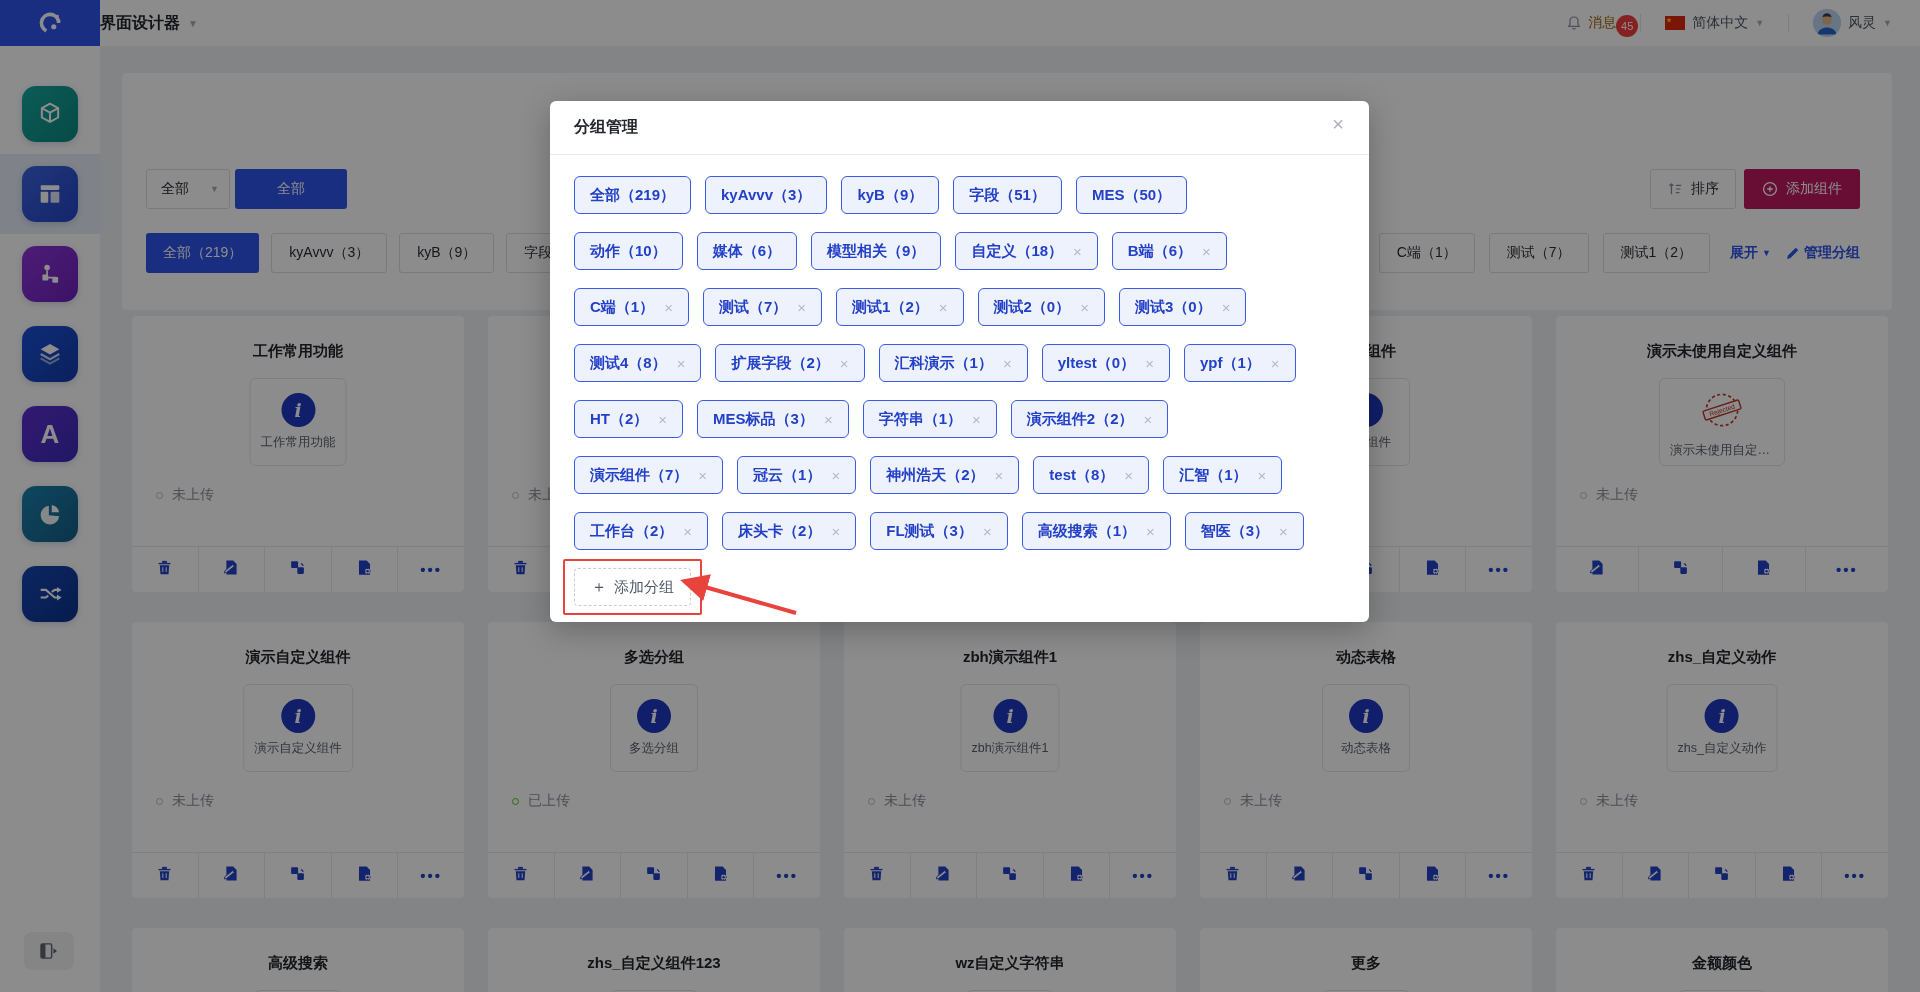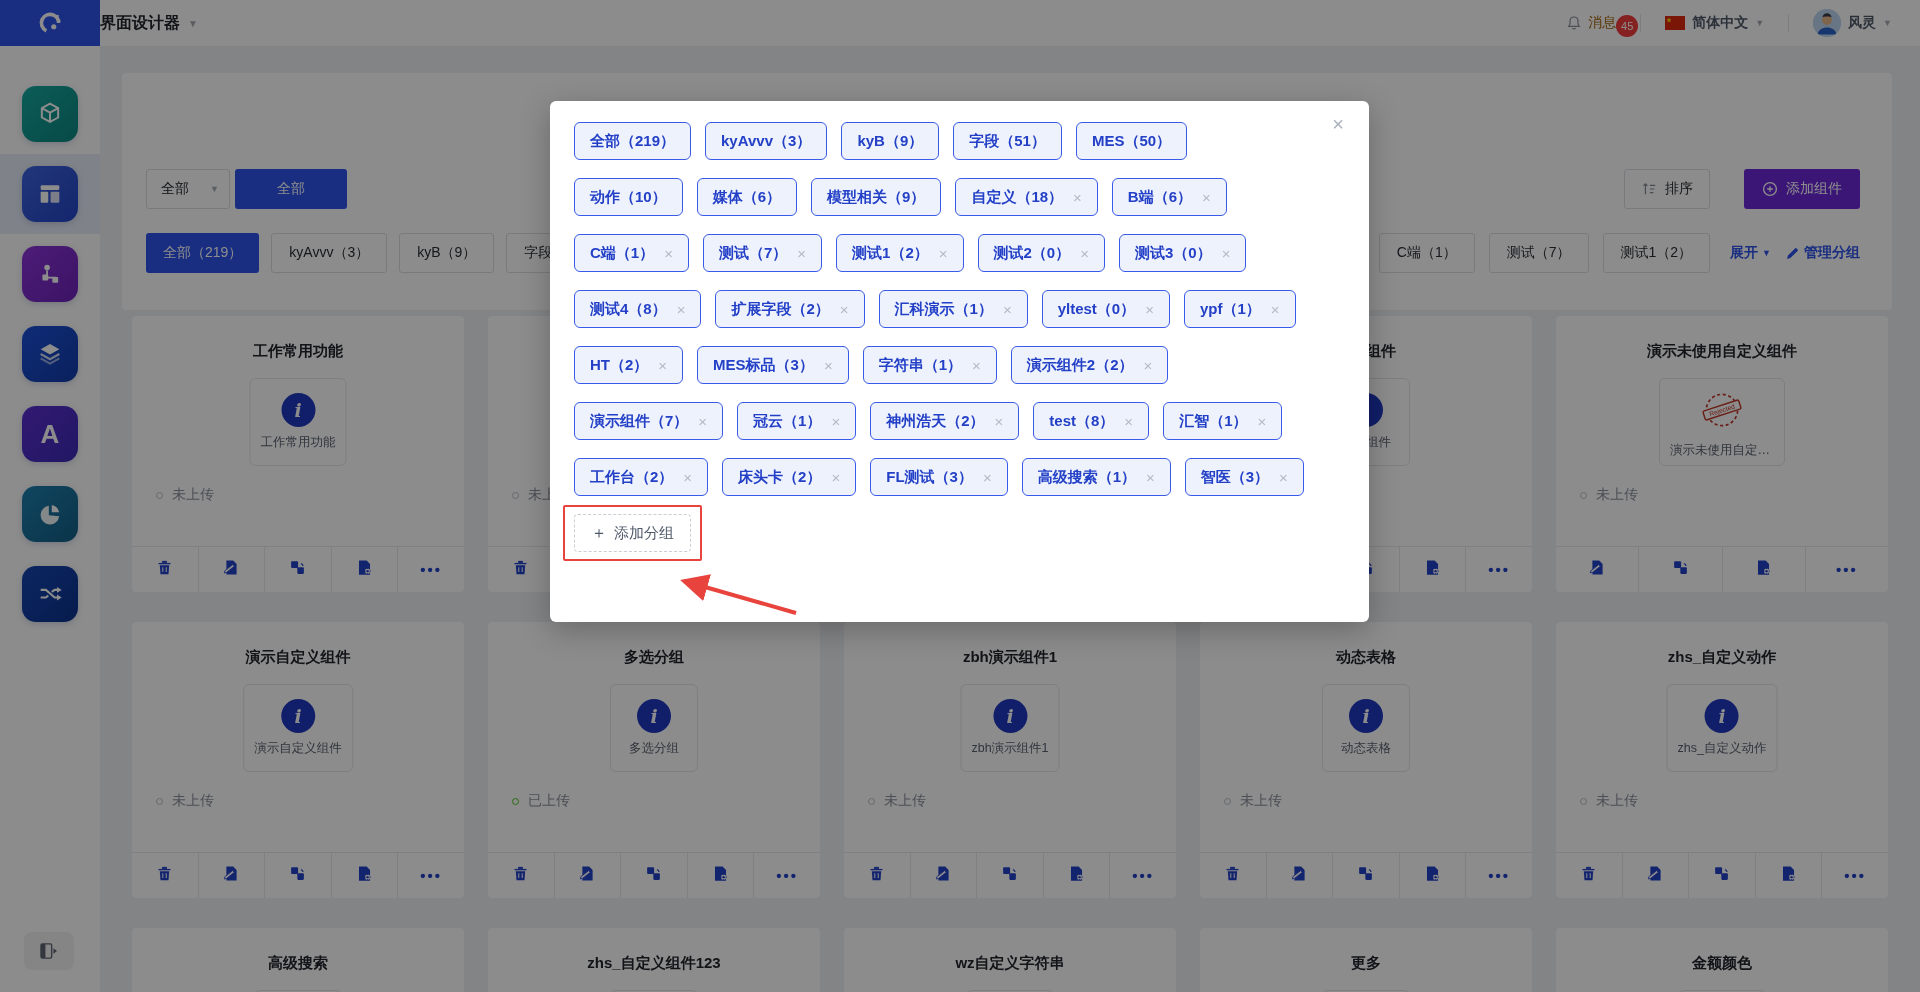--- a/index.html
+++ b/index.html
@@ -11,21 +11,21 @@
             display:flex; align-items:center; z-index:10; }
   .logo-box { width:100px; height:46px; display:flex; align-items:center; justify-content:center; }
   .app-title { font-size:16px; font-weight:700; color:#23262d; }
   .title-caret { margin-left:8px; font-size:10px; color:#a6abb5; }
   .topbar-right { margin-left:auto; display:flex; align-items:center; padding-right:28px; gap:14px; }
   .msg-wrap { position:relative; display:flex; align-items:center; gap:6px; }
   .msg-label { font-size:14px; color:#a16207; }
   .badge { position:absolute; top:-11px; right:-22px; min-width:22px; height:22px; border-radius:11px;
            color:#fff; font-size:11px; display:flex; align-items:center; justify-content:center; padding:0 4px;margin-top:12px; }
   .v-div { width:1px; height:18px; background:#e5e6eb; margin:0 10px; }
-  .lang-wrap,.user-wrap { display:flex; align-items:center; gap:7px; font-size:14px; color:#4e5969;font-weight:bold; }
+  .lang-wrap,.user-wrap { display:flex; align-items:center; gap:7px; font-size:14px; color:#4e5969; }
   .caret { font-size:9px; color:#a6abb5; }
   .avatar { width:28px; height:28px; border-radius:50%; overflow:hidden; background:#bcd6f2;
             display:flex; align-items:flex-end; justify-content:center; }
 
   
   .sidebar { position:absolute; left:0; top:46px; width:100px; bottom:0; background:#fff; z-index:9; }
   .side-list { padding-top:28px; }
   .side-item { width:100px; height:80px; display:flex; align-items:center; justify-content:center; }
   .side-item.selected { background:#e7edf8; }
   .tile { width:56px; height:56px; border-radius:14px; display:flex; align-items:center; justify-content:center;
@@ -39,21 +39,21 @@
   .filter-row { position:absolute; left:24px; right:32px; top:96px; height:40px; }
   .f-left { position:absolute; left:0; top:0; display:flex; gap:5px; }
   .f-select { width:84px; height:40px; border:1px solid #dcdfe5; border-radius:3px; display:flex;
               align-items:center; justify-content:space-between; padding:0 10px 0 14px; font-size:14px; background:#fff; }
   .f-search { width:194px; height:40px; border:1px solid #dcdfe5; border-radius:3px; display:flex;
               align-items:center; gap:6px; padding:0 10px; background:#fff; }
   .f-search input { border:none; outline:none; font-size:14px; width:150px; color:#333;
                     font-family:"Liberation Sans","DejaVu Sans",sans-serif; }
   .f-search input::placeholder { color:#b9bec8; }
   .scope-btn { width:112px; height:40px; border:none; border-radius:3px; color:#fff; font-size:14px; }
-  .f-right { position:absolute; right:0; top:0; display:flex; gap:34px; }
+  .f-right { position:absolute; right:0; top:0; display:flex; gap:8px; }
   .sort-btn { height:40px; padding:0 16px; background:#fff; border:1px solid #dcdfe5; border-radius:3px;
               display:flex; align-items:center; gap:8px; font-size:14px; color:#2a2e36; }
   .add-btn { height:40px; padding:0 18px; border:none; border-radius:3px; color:#fff; font-size:14px;
              display:flex; align-items:center; gap:8px; }
   .tags-row { position:absolute; left:24px; top:160px; display:flex; gap:12px; }
   .tags-right { position:absolute; right:32px; top:160px; display:flex; gap:14px; align-items:center; }
   .b-tag { height:40px; padding:0 17px; background:#fff; border:1px solid #dcdfe5; border-radius:3px;
            font-size:14px; color:#2a2e36; display:flex; align-items:center; white-space:nowrap; }
   .b-tag.active { border:none; color:#fff; }
   .link { font-size:14px; font-weight:600; display:flex; align-items:center; gap:4px; }
@@ -230,21 +230,21 @@
         <button class="scope-btn" style="background:#2f54eb;">全部</button>
       </div>
       <div class="f-right">
         <div class="sort-btn">
           <svg width="16" height="16" viewBox="0 0 18 18">
             <path d="M5 3v12M5 3 2.8 5.5M5 3l2.2 2.5" fill="none" stroke="#868c98" stroke-width="1.4"></path>
             <path d="M10 5h6M10 9h5M10 13h4" stroke="#868c98" stroke-width="1.4"></path>
           </svg>
           <span>排序</span>
         </div>
-        <button class="add-btn" style="background:#6d28d9;">
+        <button class="add-btn" style="background:#be185d;">
           <svg width="16" height="16" viewBox="0 0 18 18">
             <circle cx="9" cy="9" r="7.2" fill="none" stroke="#fff" stroke-width="1.5"></circle>
             <path d="M9 5.8v6.4M5.8 9h6.4" stroke="#fff" stroke-width="1.5"></path>
           </svg>
           <span>添加组件</span>
         </button>
       </div>
     </div>
 
     <div class="tags-row">
@@ -753,20 +753,23 @@
       <div class="card">
         <div class="card-title">金额颜色</div>
         <div class="card-box"></div>
       </div>
     </div>
 </div>
 
 <div class="overlay"></div>
 
 <div class="modal">
+  <div class="modal-header">
+    <span>分组管理</span>
+  </div>
   <div class="modal-close">×</div>
 
   <div class="modal-body">
     <div>
         <div class="tag-row">
           <div class="g-tag">
             <span>全部（219）</span>
           </div>
           <div class="g-tag">
             <span>kyAvvv（3）</span>

